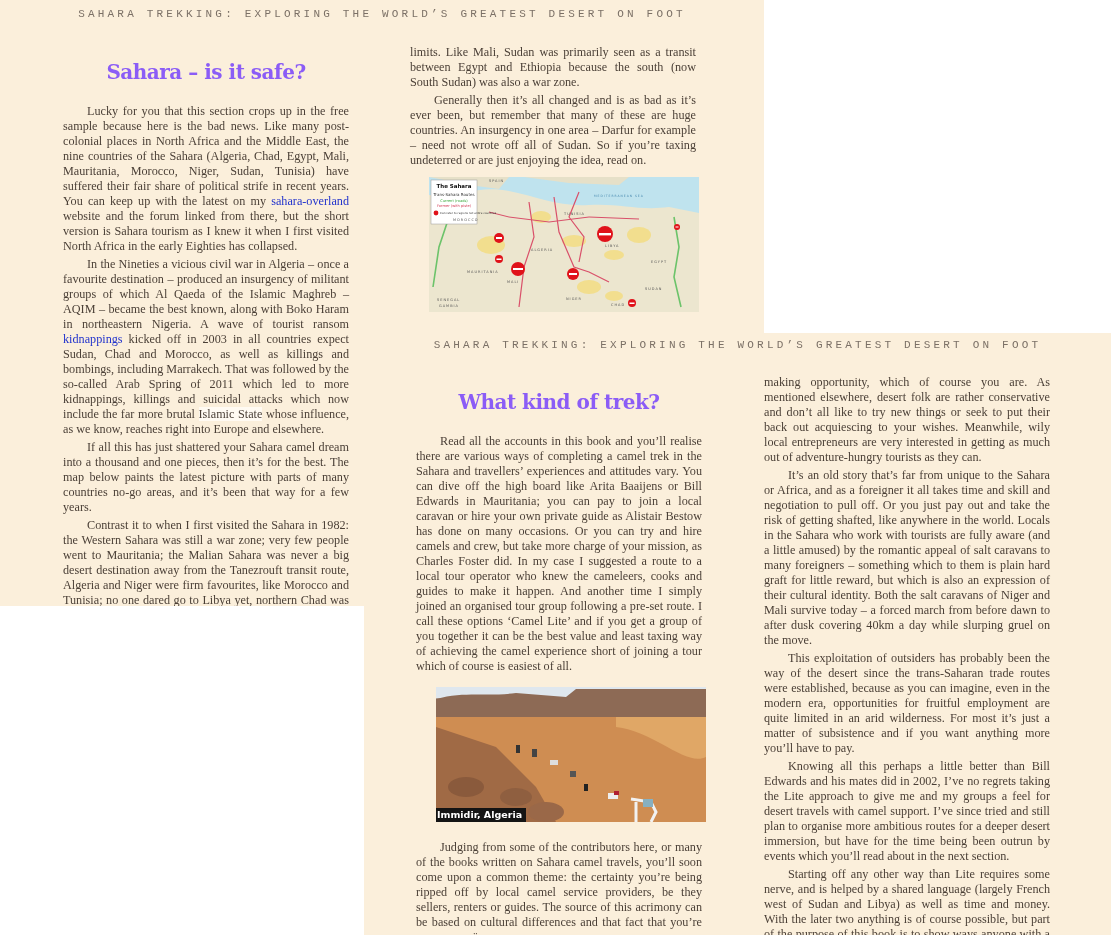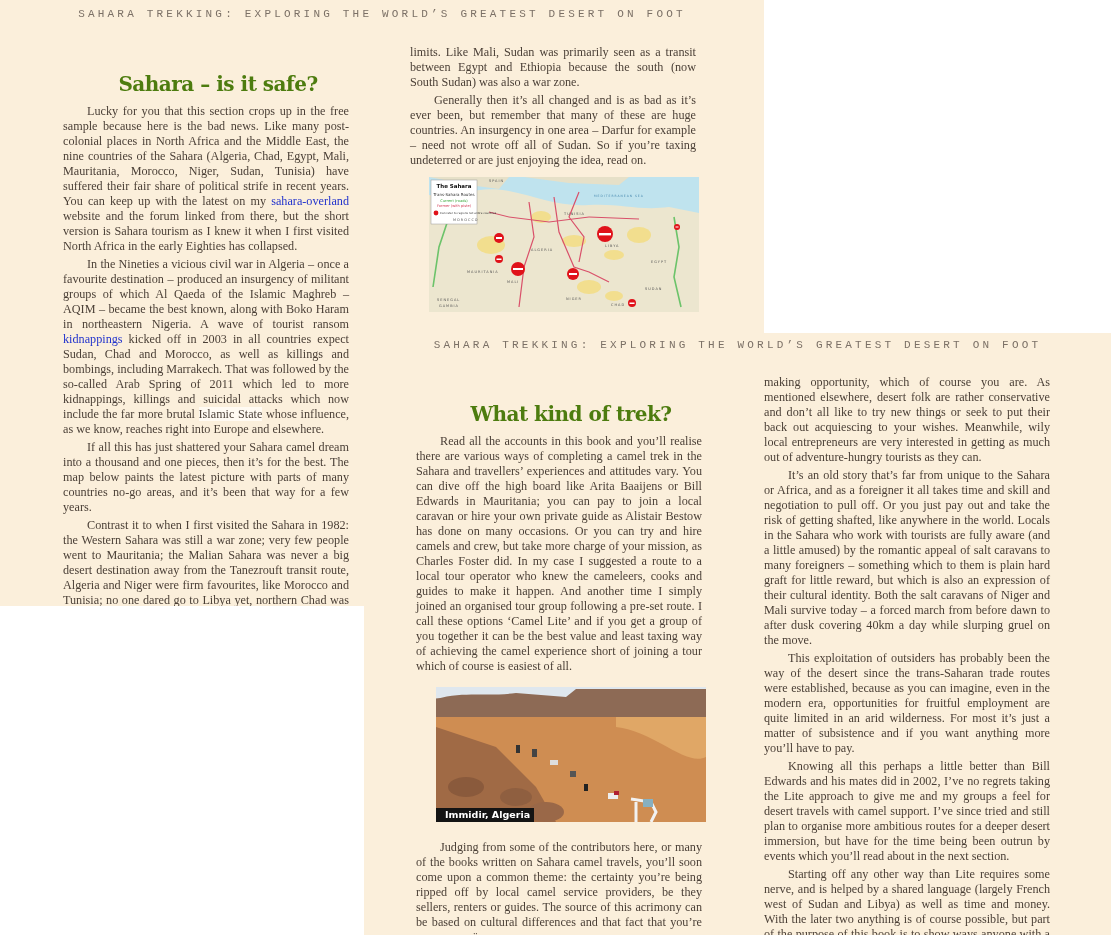--- a/index.html
+++ b/index.html
@@ -8,35 +8,35 @@
   .page { position:absolute; background:#fbefdb; overflow:hidden; }
   #page1 { left:0; top:0; width:764px; height:606px; }
   #page2 { left:364px; top:333px; width:747px; height:602px; }
   .running-head { position:absolute; left:0; right:0; text-align:center; font-family:Liberation Mono, monospace;
                   font-size:11px; letter-spacing:3.2px; color:#7b7066; }
   #page1 .running-head { top:8px; }
   #page2 .running-head { top:6px; }
   .col { position:absolute; font-family:"Liberation Serif", serif; font-size:12.2px; line-height:15px; color:#4a3f36; text-align:justify; }
   .col p { margin:3px; text-indent:24px; }
   .col p.noindent { text-indent:0; }
-  h1 { font-family:"DejaVu Serif", serif; color:#4d7c0f; font-weight:bold; margin:12px; text-align:center; letter-spacing:-0.5px; }
+  h1 { font-family:"DejaVu Serif", serif; color:#8b5cf6; font-weight:bold; margin:0; text-align:center; letter-spacing:-0.5px; }
   #p1-title { position:absolute; left:60px; width:292px; top:60px; font-size:20px; }
   #p2-title { position:absolute; left:49px; width:292px; top:57px; font-size:20px; }
   a.link { color:#2233cc; }
   .hl { background:#fffaf2; }
   #p1-col1 { left:60px; top:101px; width:292px; }
   #p1-col2 { left:407px; top:42px; width:292px; }
   #p2-col1 { left:49px; top:98px; width:292px; }
   #p2-col1b { left:49px; top:504px; width:292px; }
   #p2-col2 { left:397px; top:39px; width:292px; }
   .map { position:absolute; left:429px; top:177px; width:270px; height:135px; background:#bfe3ee; overflow:hidden; }
   .photo { position:absolute; left:72px; top:354px; width:270px; height:135px; overflow:hidden;
            background:linear-gradient(180deg,#dfe7ee 0%,#dfe7ee 8%,#8b6a54 9%,#9c7158 25%,#c7874f 32%,#d69458 55%,#c98751 100%); }
   .caption { position:absolute; left:0; bottom:0; background:#141414; color:#ffffff; font-family:"DejaVu Sans", sans-serif;
-             font-size:9.5px; font-weight:bold; padding:1px 4px 2px 9px; }
+             font-size:9.5px; font-weight:bold; padding:1px 4px 2px 1px; }
 </style>
 </head>
 <body>
 
 <div class="page" id="page1">
   <div class="running-head">SAHARA TREKKING: EXPLORING THE WORLD’S GREATEST DESERT ON FOOT</div>
   <h1 id="p1-title">Sahara – is it safe?</h1>
 
   <div class="col" id="p1-col1">
     <p><span>Lucky for you that this section crops up in the free sample because here is the bad news. Like many post-colonial places in North Africa and the Middle East, the nine countries of the Sahara (Algeria, Chad, Egypt, Mali, Mauritania, Morocco, Niger, Sudan, Tunisia) have suffered their fair share of political strife in recent years. You can keep up with the latest on my </span><a class="link">sahara-overland</a><span> website and the forum linked from there, but the short version is Sahara tourism as I knew it when I first visited North Africa in the early Eighties has collapsed.</span></p>

